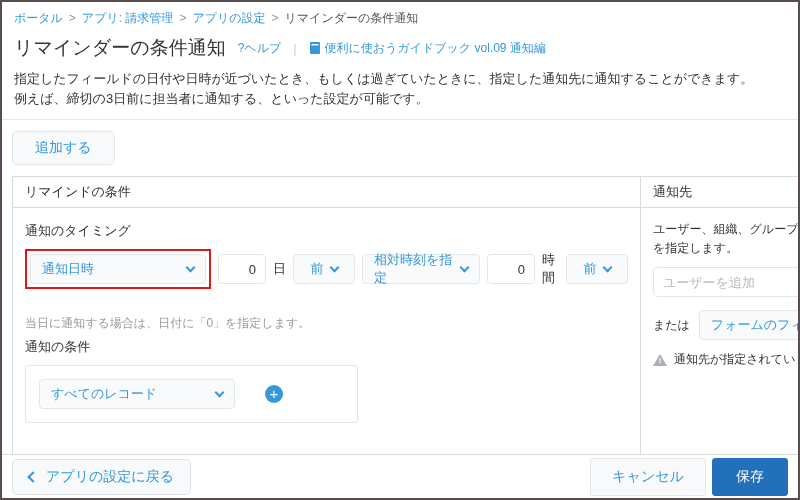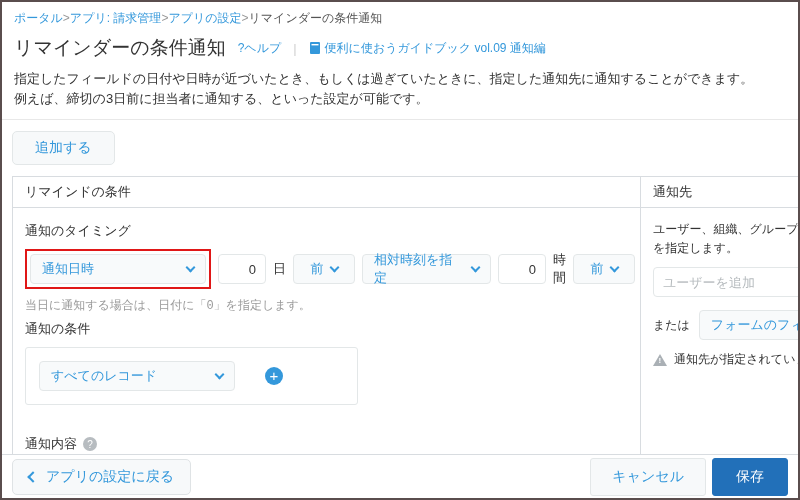--- a/index.html
+++ b/index.html
@@ -2,21 +2,21 @@
 <html lang="ja"><head>
 <meta charset="utf-8">
 <style>
   * { margin:0; padding:0; box-sizing:border-box; }
   body { background:#fff; font-family:"Liberation Sans","DejaVu Sans",sans-serif; }
 
   .window { position:relative; width:800px; height:500px; border:2px solid #5a4d4d;
             background:#fff; overflow:hidden; }
 
   
-  .breadcrumb { display:flex; align-items:center; padding:9px 12px 0 12px;
+  .breadcrumb { display:flex; align-items:center; gap:6px; padding:9px 12px 0 12px;
                 font-size:12px; line-height:14px; }
   .crumb-link { color:#3498db; cursor:pointer; }
   .crumb-sep { color:#999; }
   .crumb-current { color:#555; }
 
   
   .title-row { display:flex; align-items:center; gap:12px; padding:10px 12px 0 12px; height:36px; }
   .page-title { font-size:19px; color:#333; }
   .help-link { color:#3498db; font-size:12px; cursor:pointer; }
   .title-sep { color:#d0d0d0; font-size:13px; }
@@ -44,31 +44,31 @@
   .section-label { margin:6px 0 9px 0; font-size:13px; color:#333; }
 
   .timing-row { display:flex; align-items:center; gap:7px; margin:2px 0 2px 0; }
   .red-box { border:2px solid #e01717; padding:3px; display:inline-flex; }
 
   .dropdown { background:#f8fafb; border:1px solid #e3e7e8; border-radius:4px; color:#3498db;
               font-size:13px; height:30px; display:inline-flex; align-items:center;
               justify-content:space-between; padding:0 11px; cursor:pointer; gap:8px; flex:none; }
   .dd-field { width:176px; }
   .dd-small { width:62px; justify-content:center; gap:7px; }
-  .dd-mode { width:129px; }
+  .dd-mode { width:118px; }
   .dd-records { width:196px; }
   .dd-formfield { width:180px; }
   .chev { width:7px; height:7px; border-right:2px solid #3498db; border-bottom:2px solid #3498db;
           transform:rotate(45deg); margin-top:-3px; flex:none; }
 
   .num-input { width:48px; height:30px; border:1px solid #e3e7e8; border-radius:4px;
                text-align:right; padding:0 9px; font-size:13px; color:#333; font-family:inherit; }
   .unit { font-size:13px; color:#333; }
 
-  .hint { color:#9a9a9a; font-size:12px; margin:8px 0 6px 0;font-family:Liberation Mono, monospace; }
+  .hint { color:#9a9a9a; font-size:12px; margin:26px 0 6px 0; }
 
   .condition-box { border:1px solid #e3e7e8; border-radius:3px; width:333px; padding:13px;
                    display:flex; align-items:center; gap:30px; margin-top:6px; }
   .plus-btn { width:18px; height:18px; border-radius:50%; background:#3498db; color:#fff;
               display:flex; align-items:center; justify-content:center; font-size:15px;
               line-height:1; cursor:pointer; padding-bottom:1px; }
 
   .content-label-row { display:flex; align-items:center; gap:6px; margin:30px 0 7px 0; }
   .q-circle { width:14px; height:14px; border-radius:50%; background:#b7bcc0; color:#fff;
               font-size:10px; display:inline-flex; align-items:center; justify-content:center;

